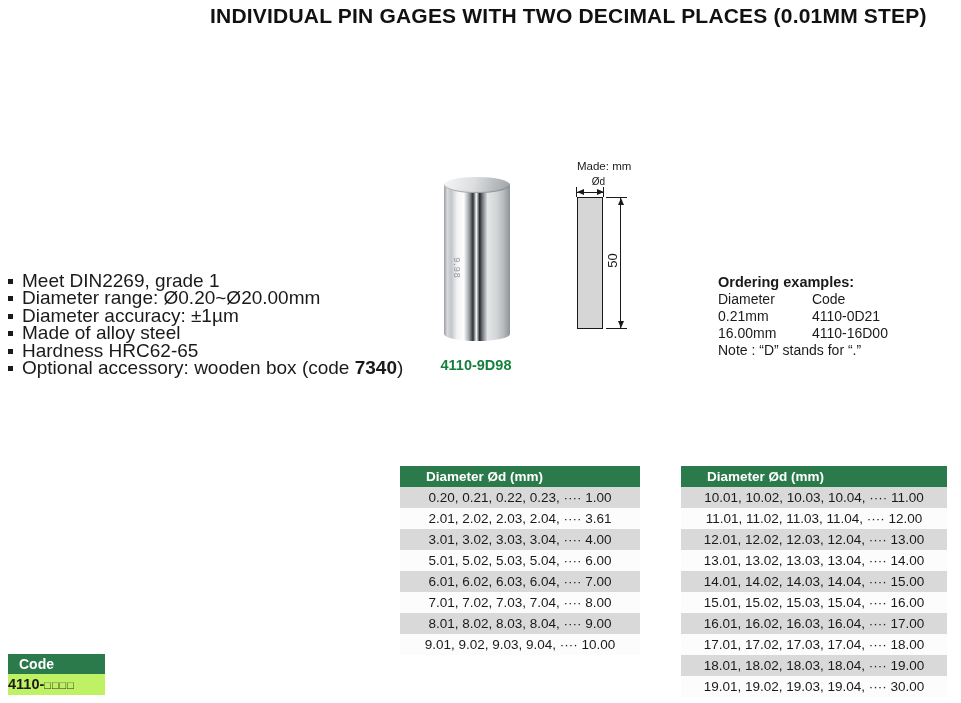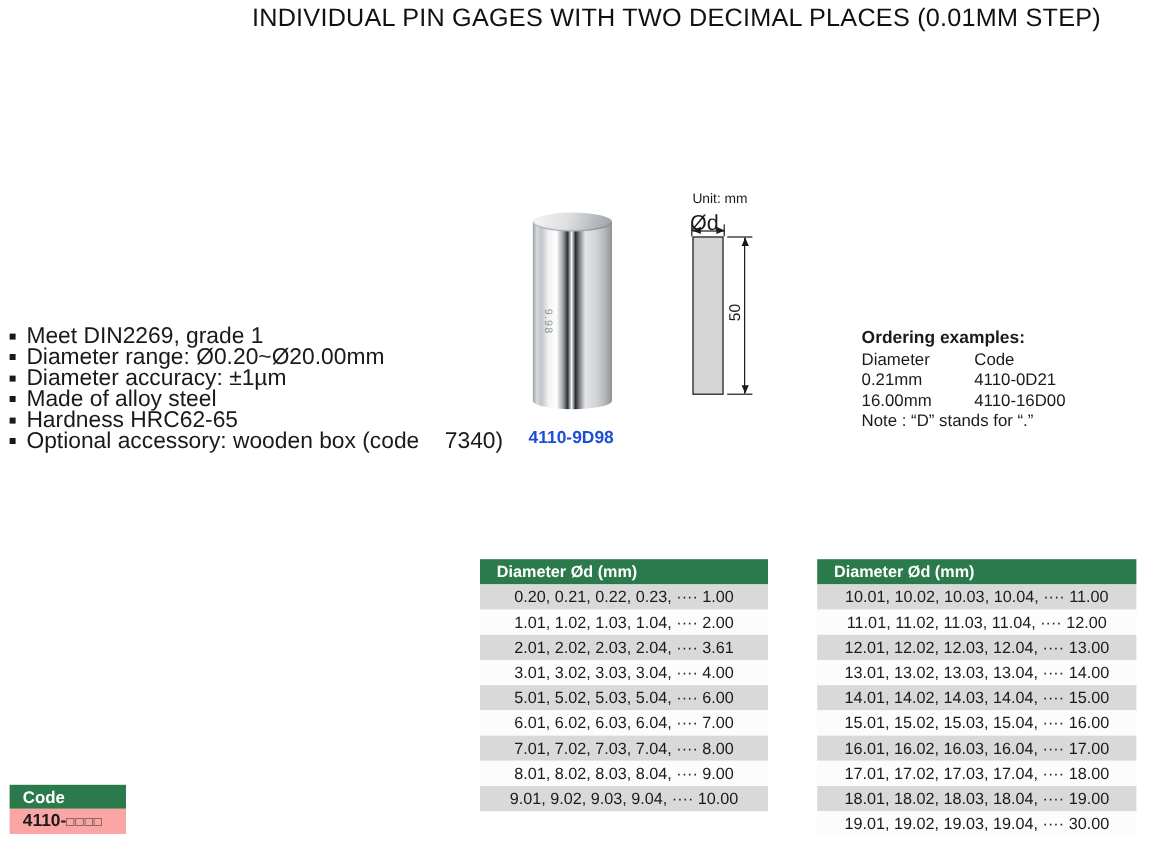--- a/index.html
+++ b/index.html
@@ -3,49 +3,49 @@
 <meta charset="utf-8">
 <style>
   html,body{margin:0;padding:0;background:#ffffff;}
   .canvas{
     position:relative;width:961px;height:703px;background:#ffffff;overflow:hidden;
     font-family:"Liberation Sans",sans-serif;color:#1a1a1a;
   }
   .abs{position:absolute;}
 
   
-  .page-title{left:210px;top:4px;font-size:21px;font-weight:normal;color:#111;
+  .page-title{left:210px;top:4px;font-size:21px;font-weight:bold;color:#111;
     letter-spacing:.2px;white-space:nowrap;text-align:center;}
 
   
   .features{left:8px;top:272px;font-size:19px;line-height:17.4px;}
   .feat-row{display:flex;align-items:baseline;white-space:nowrap;}
   .bullet{display:inline-block;width:5px;height:5px;background:#1a1a1a;
     margin-right:9px;flex:0 0 auto;transform:translateY(-3px);}
-  .bold{font-weight:normal;margin-left:16px;}
+  .bold{font-weight:bold;}
 
   
   .cylinder{left:444px;top:177px;width:66px;height:164px;}
   .cyl-body{position:absolute;left:0;top:8px;right:0;bottom:0;
     border-bottom-left-radius:50% 7px;border-bottom-right-radius:50% 7px;
     background:linear-gradient(90deg,
       #9ba0a4 0%,#d8dadc 5%,#c2c6ca 11%,#f2f3f4 20%,#fdfdfd 30%,
       #9fa3a7 38%,#2e3134 44%,#f8f9fa 49%,#26292c 54%,#6f7377 58%,
       #e3e5e7 66%,#d2d4d6 80%,#b7bbbe 90%,#8e9296 100%);}
   .cyl-top{position:absolute;left:0;top:0;width:100%;height:16px;border-radius:50%;
     background:linear-gradient(105deg,#f5f6f7 0%,#dcdee0 45%,#b9bcbf 75%,#9da1a5 100%);
     box-shadow:inset 0 -1px 1px rgba(110,115,120,.55);}
   .engraving{position:absolute;left:2px;top:86px;font-size:9px;color:rgba(70,75,80,.55);
     letter-spacing:1px;transform:rotate(90deg);transform-origin:center;}
   .cyl-label{left:426px;top:357px;width:100px;text-align:center;
-    font-size:14.5px;font-weight:bold;color:#1d4ed8;}
+    font-size:14.5px;font-weight:bold;color:#15803d;}
 
   
   .unit-label{left:577px;top:160px;font-size:11.5px;}
-  .dia-label{left:575px;top:176px;width:30px;text-align:left;font-size:18px;}
+  .dia-label{left:575px;top:176px;width:30px;text-align:right;font-size:10px;}
   .line{position:absolute;background:#1a1a1a;}
   .pin-rect{left:577px;top:197px;width:26px;height:132px;background:#d6d6d6;
     border:1px solid #1a1a1a;box-sizing:border-box;}
   .arrow{position:absolute;width:0;height:0;}
   .arrow-left {border-top:3px solid transparent;border-bottom:3px solid transparent;border-right:7px solid #1a1a1a;}
   .arrow-right{border-top:3px solid transparent;border-bottom:3px solid transparent;border-left:7px solid #1a1a1a;}
   .arrow-up   {border-left:3px solid transparent;border-right:3px solid transparent;border-bottom:7px solid #1a1a1a;}
   .arrow-down {border-left:3px solid transparent;border-right:3px solid transparent;border-top:7px solid #1a1a1a;}
   .len-label{left:599px;top:253px;width:26px;text-align:center;font-size:13px;
     transform:rotate(-90deg);transform-origin:center;}
@@ -53,32 +53,32 @@
   
   .ordering{left:718px;top:226px;font-size:14px;line-height:17px;white-space:nowrap;margin-top:48px;}
   .ord-title{font-weight:bold;font-size:14.5px;}
   .ord-c1{display:inline-block;width:90px;}
 
   
   .dtable{top:466px;}
   .dtable-left{left:400px;width:240px;}
   .dtable-right{left:681px;width:266px;}
   .t-head{height:21px;line-height:21px;background:#2b7a4b;color:#ffffff;
-    font-weight:bold;font-size:13.5px;padding-left:14px;box-sizing:border-box;}
+    font-weight:bold;font-size:13.5px;padding-left:26px;box-sizing:border-box;}
   .t-row{height:21px;line-height:21px;font-size:13.5px;text-align:center;
     white-space:nowrap;background:#fcfcfc;}
   .t-row:nth-child(odd){background:#d9d9d9;}
   .t-rows{width:100%;}
 
   
   .codebox{left:8px;top:654px;width:97px;}
   .code-head{height:20px;line-height:20px;background:#2b7a4b;color:#ffffff;
     font-weight:bold;font-size:14px;padding-left:11px;box-sizing:border-box;}
-  .code-val{height:21px;line-height:21px;background:#fca5a5;font-weight:bold;
-    font-size:14.5px;padding-left:11px;box-sizing:border-box;white-space:nowrap;}
+  .code-val{height:21px;line-height:21px;background:#bef264;font-weight:bold;
+    font-size:14.5px;box-sizing:border-box;white-space:nowrap;}
   .code-squares{font-size:11px;letter-spacing:1px;color:#2a2a2a;font-weight:bold;}
 </style>
 </head>
 <body>
 
 <div class="canvas">
 
   <div class="abs page-title">INDIVIDUAL PIN GAGES WITH TWO DECIMAL PLACES (0.01MM STEP)</div>
 
   <div class="abs features">
@@ -108,21 +108,21 @@
     </div>
   </div>
 
   <div class="abs cylinder">
     <div class="cyl-body"></div>
     <div class="cyl-top"></div>
     <span class="engraving">9.98</span>
   </div>
   <div class="abs cyl-label">4110-9D98</div>
 
-  <div class="abs unit-label">Unit: mm</div>
+  <div class="abs unit-label">Made: mm</div>
   <div class="abs dia-label">Ød</div>
   <div class="abs line" style="left:576px;top:187px;width:1px;height:10px;"></div>
   <div class="abs line" style="left:603px;top:187px;width:1px;height:10px;"></div>
   <div class="abs line" style="left:577px;top:192px;width:27px;height:1px;"></div>
   <div class="abs arrow arrow-left" style="left:577px;top:189px;"></div>
   <div class="abs arrow arrow-right" style="left:597px;top:189px;"></div>
   <div class="abs pin-rect"></div>
   <div class="abs line" style="left:606px;top:197px;width:21px;height:1px;"></div>
   <div class="abs line" style="left:606px;top:328px;width:21px;height:1px;"></div>
   <div class="abs line" style="left:620px;top:198px;width:1px;height:130px;"></div>
@@ -144,21 +144,20 @@
       <span class="ord-c1">16.00mm</span>
       <span>4110-16D00</span>
     </div>
     <div>Note : “D” stands for “.”</div>
   </div>
 
   <div class="abs dtable dtable-left">
     <div class="t-head">Diameter Ød (mm)</div>
     <div class="t-rows">
       <div class="t-row">0.20, 0.21, 0.22, 0.23, ···· 1.00</div>
-      <div class="t-row">1.01, 1.02, 1.03, 1.04, ···· 2.00</div>
       <div class="t-row">2.01, 2.02, 2.03, 2.04, ···· 3.61</div>
       <div class="t-row">3.01, 3.02, 3.03, 3.04, ···· 4.00</div>
       <div class="t-row">5.01, 5.02, 5.03, 5.04, ···· 6.00</div>
       <div class="t-row">6.01, 6.02, 6.03, 6.04, ···· 7.00</div>
       <div class="t-row">7.01, 7.02, 7.03, 7.04, ···· 8.00</div>
       <div class="t-row">8.01, 8.02, 8.03, 8.04, ···· 9.00</div>
       <div class="t-row">9.01, 9.02, 9.03, 9.04, ···· 10.00</div>
     </div>
   </div>
 

